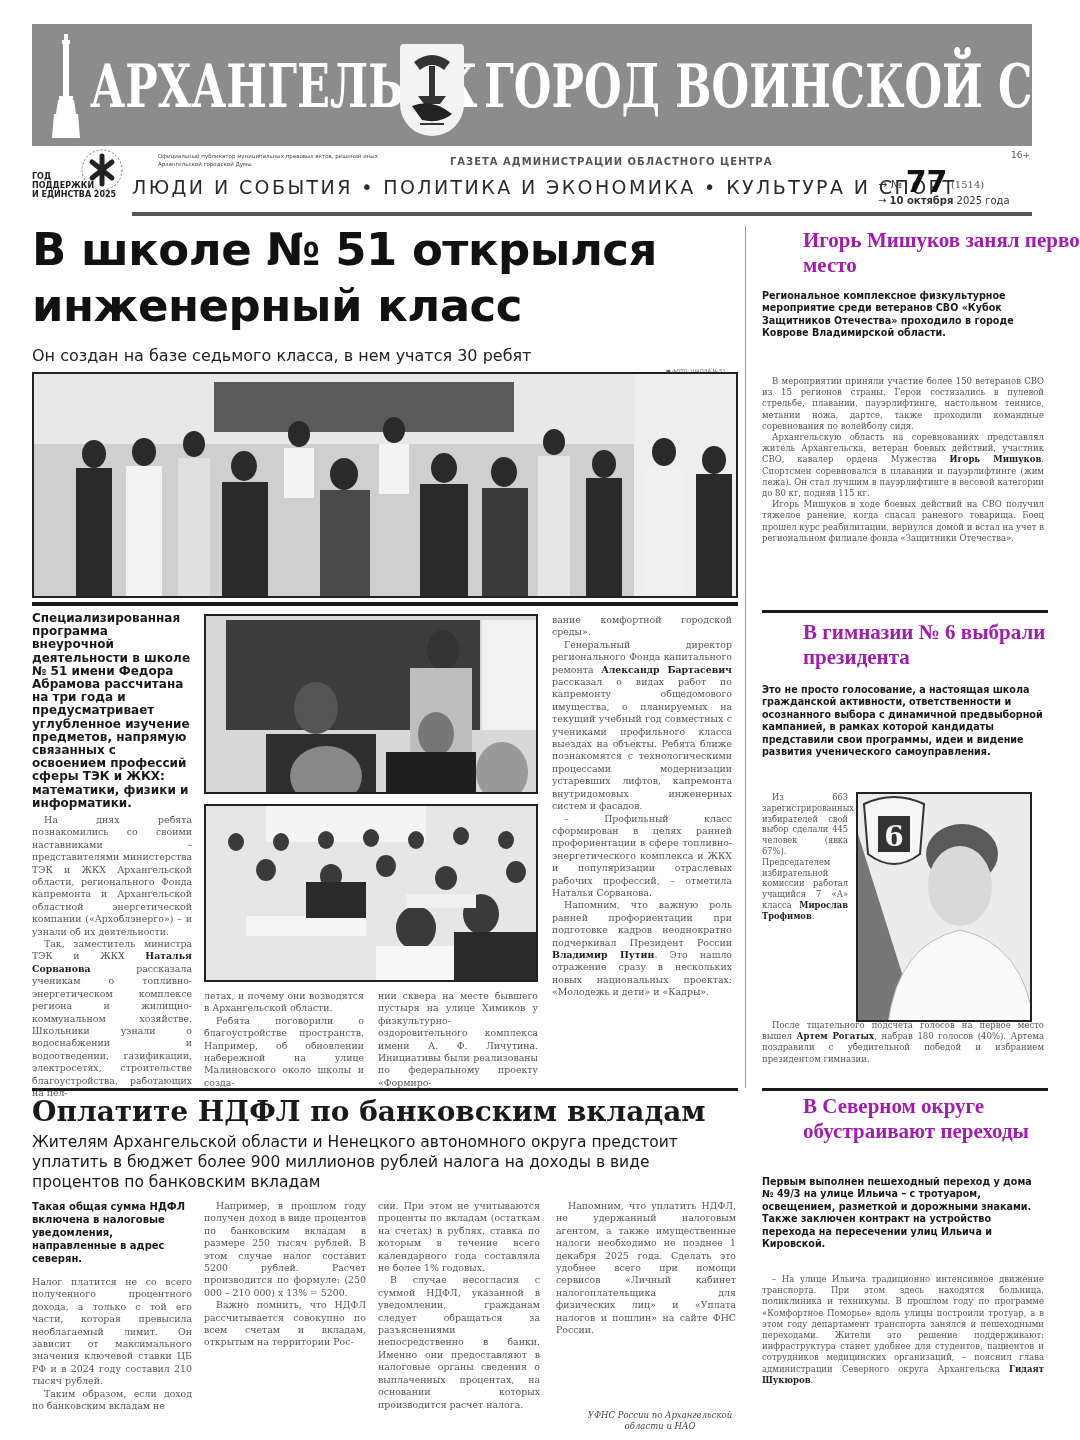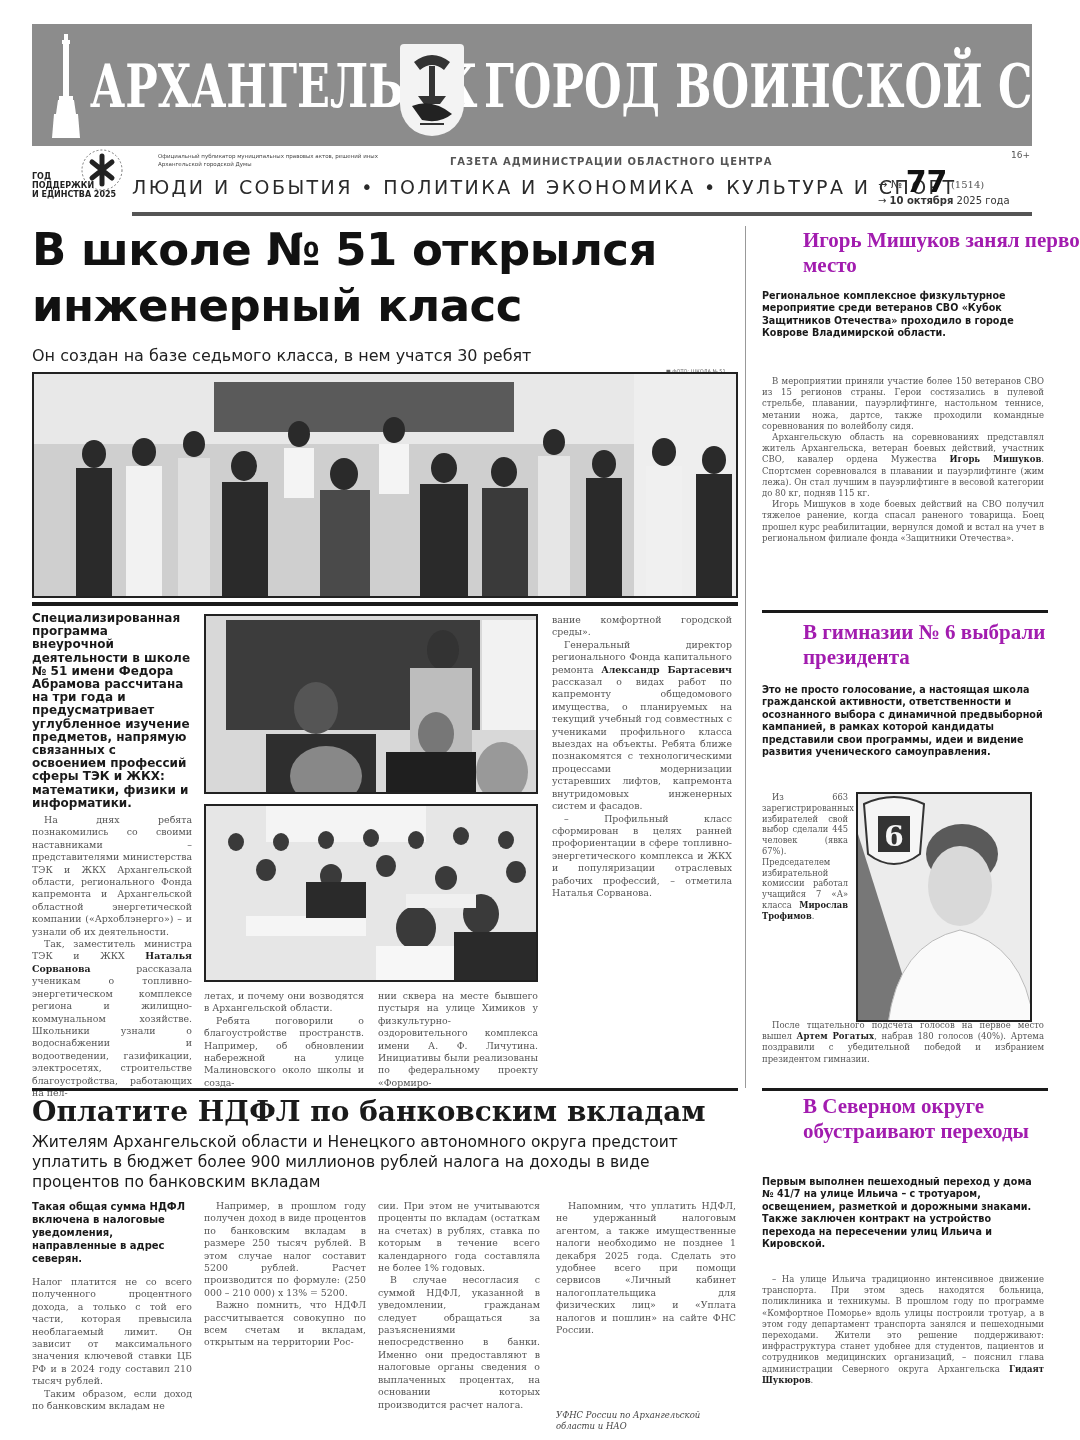--- a/index.html
+++ b/index.html
@@ -58,21 +58,21 @@
   .side-lead { position: absolute; left: 762px; width: 282px; font-family: "DejaVu Sans", sans-serif; font-weight: bold; font-size: 9.6px; line-height: 12.4px; color: #1a1a1a; }
   .side-text { position: absolute; left: 762px; width: 282px; font-family: "DejaVu Serif", serif; font-size: 8.5px; line-height: 11.2px; color: #555; text-align: justify; }
   .side-text p { text-indent: 10px; }
   .side-text b { color: #1e1e1e; }
   .rule-side { position: absolute; left: 762px; width: 286px; height: 3px; background: #1a1a1a; }
   .portrait { position: absolute; left: 856px; top: 792px; width: 176px; height: 230px; border: 2px solid #222; overflow: hidden; background: #e6e6e6; }
 
   
   .ndfl-headline { position: absolute; left: 32px; top: 1094px; width: 700px; font-family: "DejaVu Serif", serif; font-size: 28px; line-height: 36px; color: #1a1a1a; }
   .ndfl-sub { position: absolute; left: 32px; top: 1132px; width: 700px; font-family: "DejaVu Sans", sans-serif; font-size: 15.5px; line-height: 20px; color: #1a1a1a; }
-  .signature { position: absolute; left: 556px; top: 1410px; width: 176px; font-family: "DejaVu Serif", serif; font-style: italic; font-size: 8.5px; line-height: 11px; color: #444; text-align: left; }
+  .signature { position: absolute; left: 572px; top: 1410px; width: 176px; font-family: "DejaVu Serif", serif; font-style: italic; font-size: 8.5px; line-height: 11px; color: #444; text-align: center; }
 </style>
 </head>
 <body>
 
 <header class="masthead">
   <svg class="mh-column" viewBox="0 0 40 110">
     <rect x="18" y="4" width="4" height="6" fill="#fff"></rect>
     <rect x="16" y="10" width="8" height="4" fill="#fff"></rect>
     <rect x="17" y="14" width="6" height="54" fill="#fff"></rect>
     <rect x="13" y="66" width="14" height="4" fill="#fff"></rect>
@@ -217,20 +217,21 @@
   <p style="text-indent:0">летах, и почему они возводятся в Архангельской области.</p>
   <p>Ребята поговорили о благоустройстве пространств. Например, об обновлении набережной на улице Малиновского около школы и созда-</p>
 </div>
 <div class="col-text" style="left:378px;top:990px;width:160px">
   <p style="text-indent:0">нии сквера на месте бывшего пустыря на улице Химиков у физкультурно-оздоровительного комплекса имени А. Ф. Личутина. Инициативы были реализованы по федеральному проекту «Формиро-</p>
 </div>
 <div class="col-text" style="left:552px;top:614px;width:180px">
   <p style="text-indent:0">вание комфортной городской среды».</p>
   <p>Генеральный директор регионального Фонда капитального ремонта <b>Александр Бартасевич</b> рассказал о видах работ по капремонту общедомового имущества, о планируемых на текущий учебный год совместных с учениками профильного класса выездах на объекты. Ребята ближе познакомятся с технологическими процессами модернизации устаревших лифтов, капремонта внутридомовых инженерных систем и фасадов.</p>
   <p>– Профильный класс сформирован в целях ранней профориентации в сфере топливно-энергетического комплекса и ЖКХ и популяризации отраслевых рабочих профессий, – отметила Наталья Сорванова.</p>
+  <p>Напомним, что важную роль ранней профориентации при подготовке кадров неоднократно подчеркивал Президент России <b>Владимир Путин</b>. Это нашло отражение сразу в нескольких новых национальных проектах: «Молодежь и дети» и «Кадры».</p>
 </div>
 
 <div class="vsep" style="left:745px;top:226px;height:862px"></div>
 
 <h2 class="side-headline" style="top:228px">Игорь Мишуков занял первое место</h2>
 <div class="side-lead" style="top:290px">Региональное комплексное физкультурное мероприятие среди ветеранов СВО «Кубок Защитников Отечества» проходило в городе Коврове Владимирской области.</div>
 <div class="side-text" style="top:376px">
   <p>В мероприятии приняли участие более 150 ветеранов СВО из 15 регионов страны. Герои состязались в пулевой стрельбе, плавании, пауэрлифтинге, настольном теннисе, метании ножа, дартсе, также проходили командные соревнования по волейболу сидя.</p>
   <p>Архангельскую область на соревнованиях представлял житель Архангельска, ветеран боевых действий, участник СВО, кавалер ордена Мужества <b>Игорь Мишуков</b>. Спортсмен соревновался в плавании и пауэрлифтинге (жим лежа). Он стал лучшим в пауэрлифтинге в весовой категории до 80 кг, подняв 115 кг.</p>
   <p>Игорь Мишуков в ходе боевых действий на СВО получил тяжелое ранение, когда спасал раненого товарища. Боец прошел курс реабилитации, вернулся домой и встал на учет в региональном филиале фонда «Защитники Отечества».</p>
@@ -253,21 +254,21 @@
     <rect x="20" y="22" width="32" height="36" fill="#333"></rect>
     <text x="36" y="52" text-anchor="middle" font-family="DejaVu Serif, serif" font-size="28" font-weight="bold" fill="#f6f6f6">6</text>
     <ellipse cx="104" cy="60" rx="36" ry="30" fill="#5a5a5a"></ellipse>
     <ellipse cx="102" cy="92" rx="32" ry="40" fill="#d9d9d9"></ellipse>
     <path d="M30 230 Q40 150 102 136 Q166 150 176 230 Z" fill="#fafafa" stroke="#bbb"></path>
   </svg>
 </div>
 <div class="rule-side" style="top:1088px"></div>
 
 <h2 class="side-headline" style="top:1094px">В Северном округе обустраивают переходы</h2>
-<div class="side-lead" style="top:1176px">Первым выполнен пешеходный переход у дома № 41/7 на улице Ильича – с тротуаром, освещением, разметкой и дорожными знаками. Также заключен контракт на устройство перехода на пересечении улиц Ильича и Кировской.</div>
+<div class="side-lead" style="top:1176px">Первым выполнен пешеходный переход у дома № 49/3 на улице Ильича – с тротуаром, освещением, разметкой и дорожными знаками. Также заключен контракт на устройство перехода на пересечении улиц Ильича и Кировской.</div>
 <div class="side-text" style="top:1274px">
   <p>– На улице Ильича традиционно интенсивное движение транспорта. При этом здесь находятся больница, поликлиника и техникумы. В прошлом году по программе «Комфортное Поморье» вдоль улицы построили тротуар, а в этом году департамент транспорта занялся и пешеходными переходами. Жители это решение поддерживают: инфраструктура станет удобнее для студентов, пациентов и сотрудников медицинских организаций, – пояснил глава администрации Северного округа Архангельска <b>Гидаят Шукюров</b>.</p>
 </div>
 
 <div class="rule-black" style="left:32px;top:1088px;width:706px;height:3px"></div>
 <h2 class="ndfl-headline">Оплатите НДФЛ по банковским вкладам</h2>
 <div class="ndfl-sub">Жителям Архангельской области и Ненецкого автономного округа предстоит уплатить в бюджет более 900 миллионов рублей налога на доходы в виде процентов по банковским вкладам</div>
 <div class="lead-bold" style="left:32px;top:1200px;width:160px;font-size:10px;line-height:13px">Такая общая сумма НДФЛ включена в налоговые уведомления, направленные в адрес северян.</div>
 
 <div class="col-text" style="left:32px;top:1276px;width:160px">

